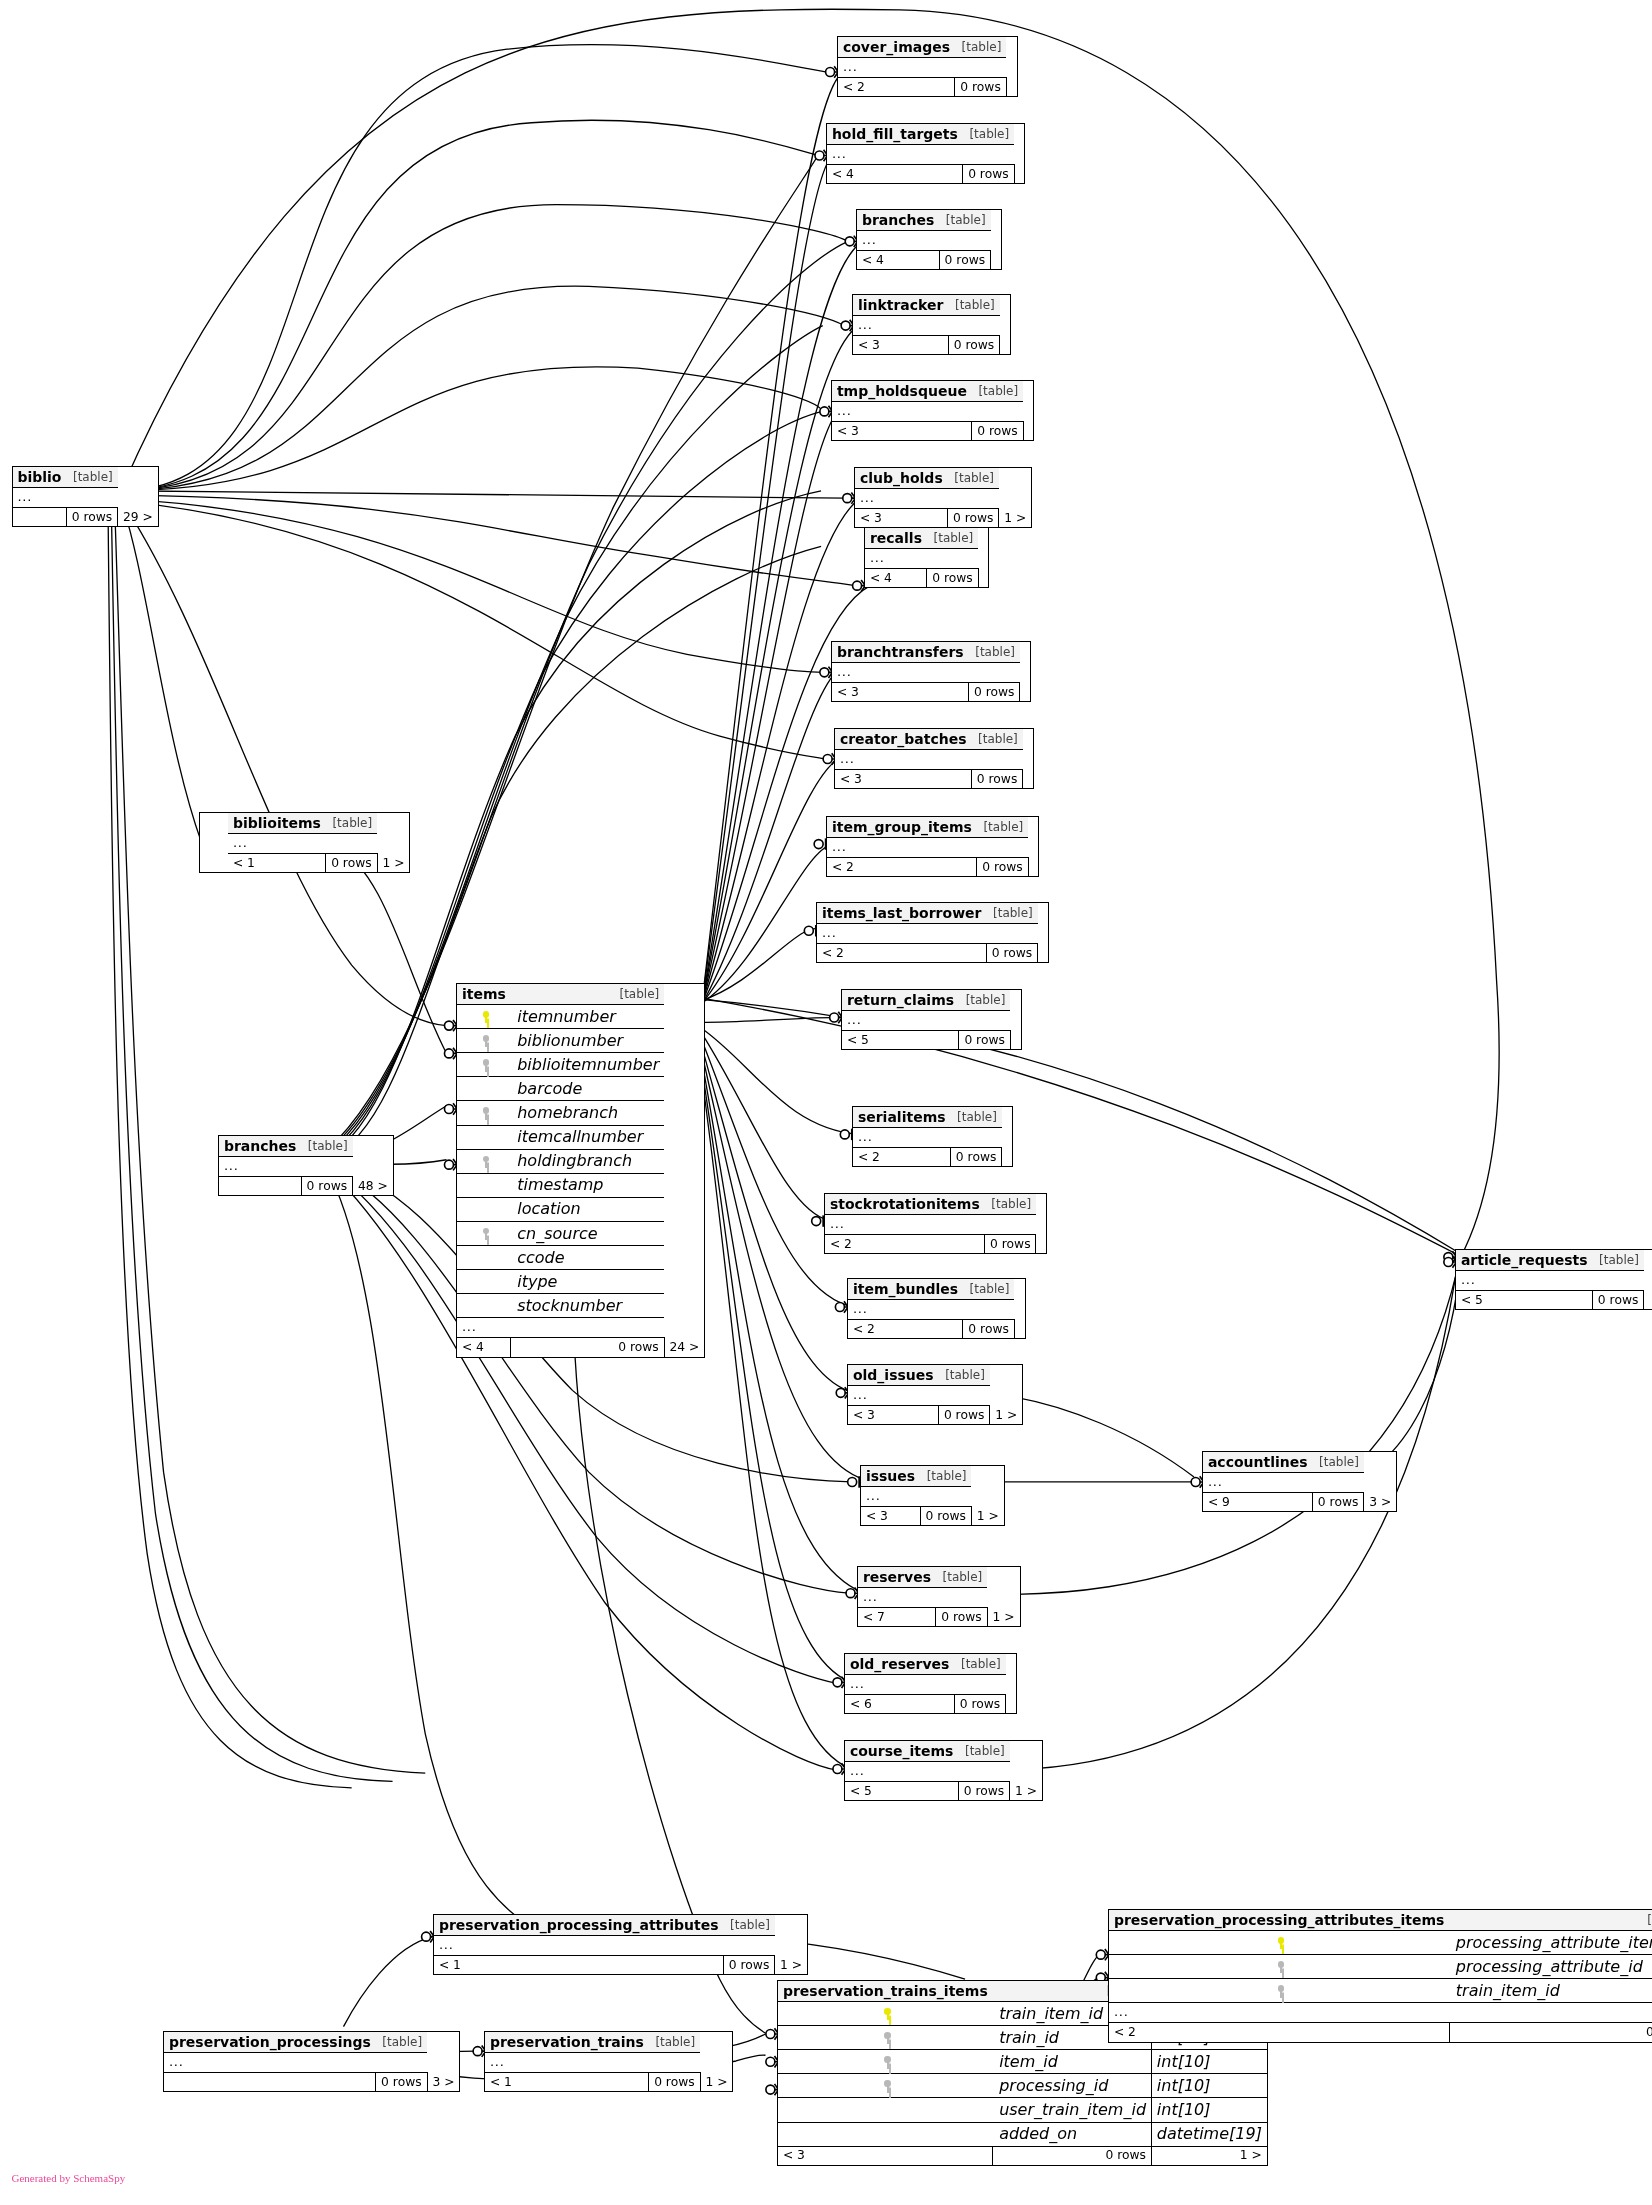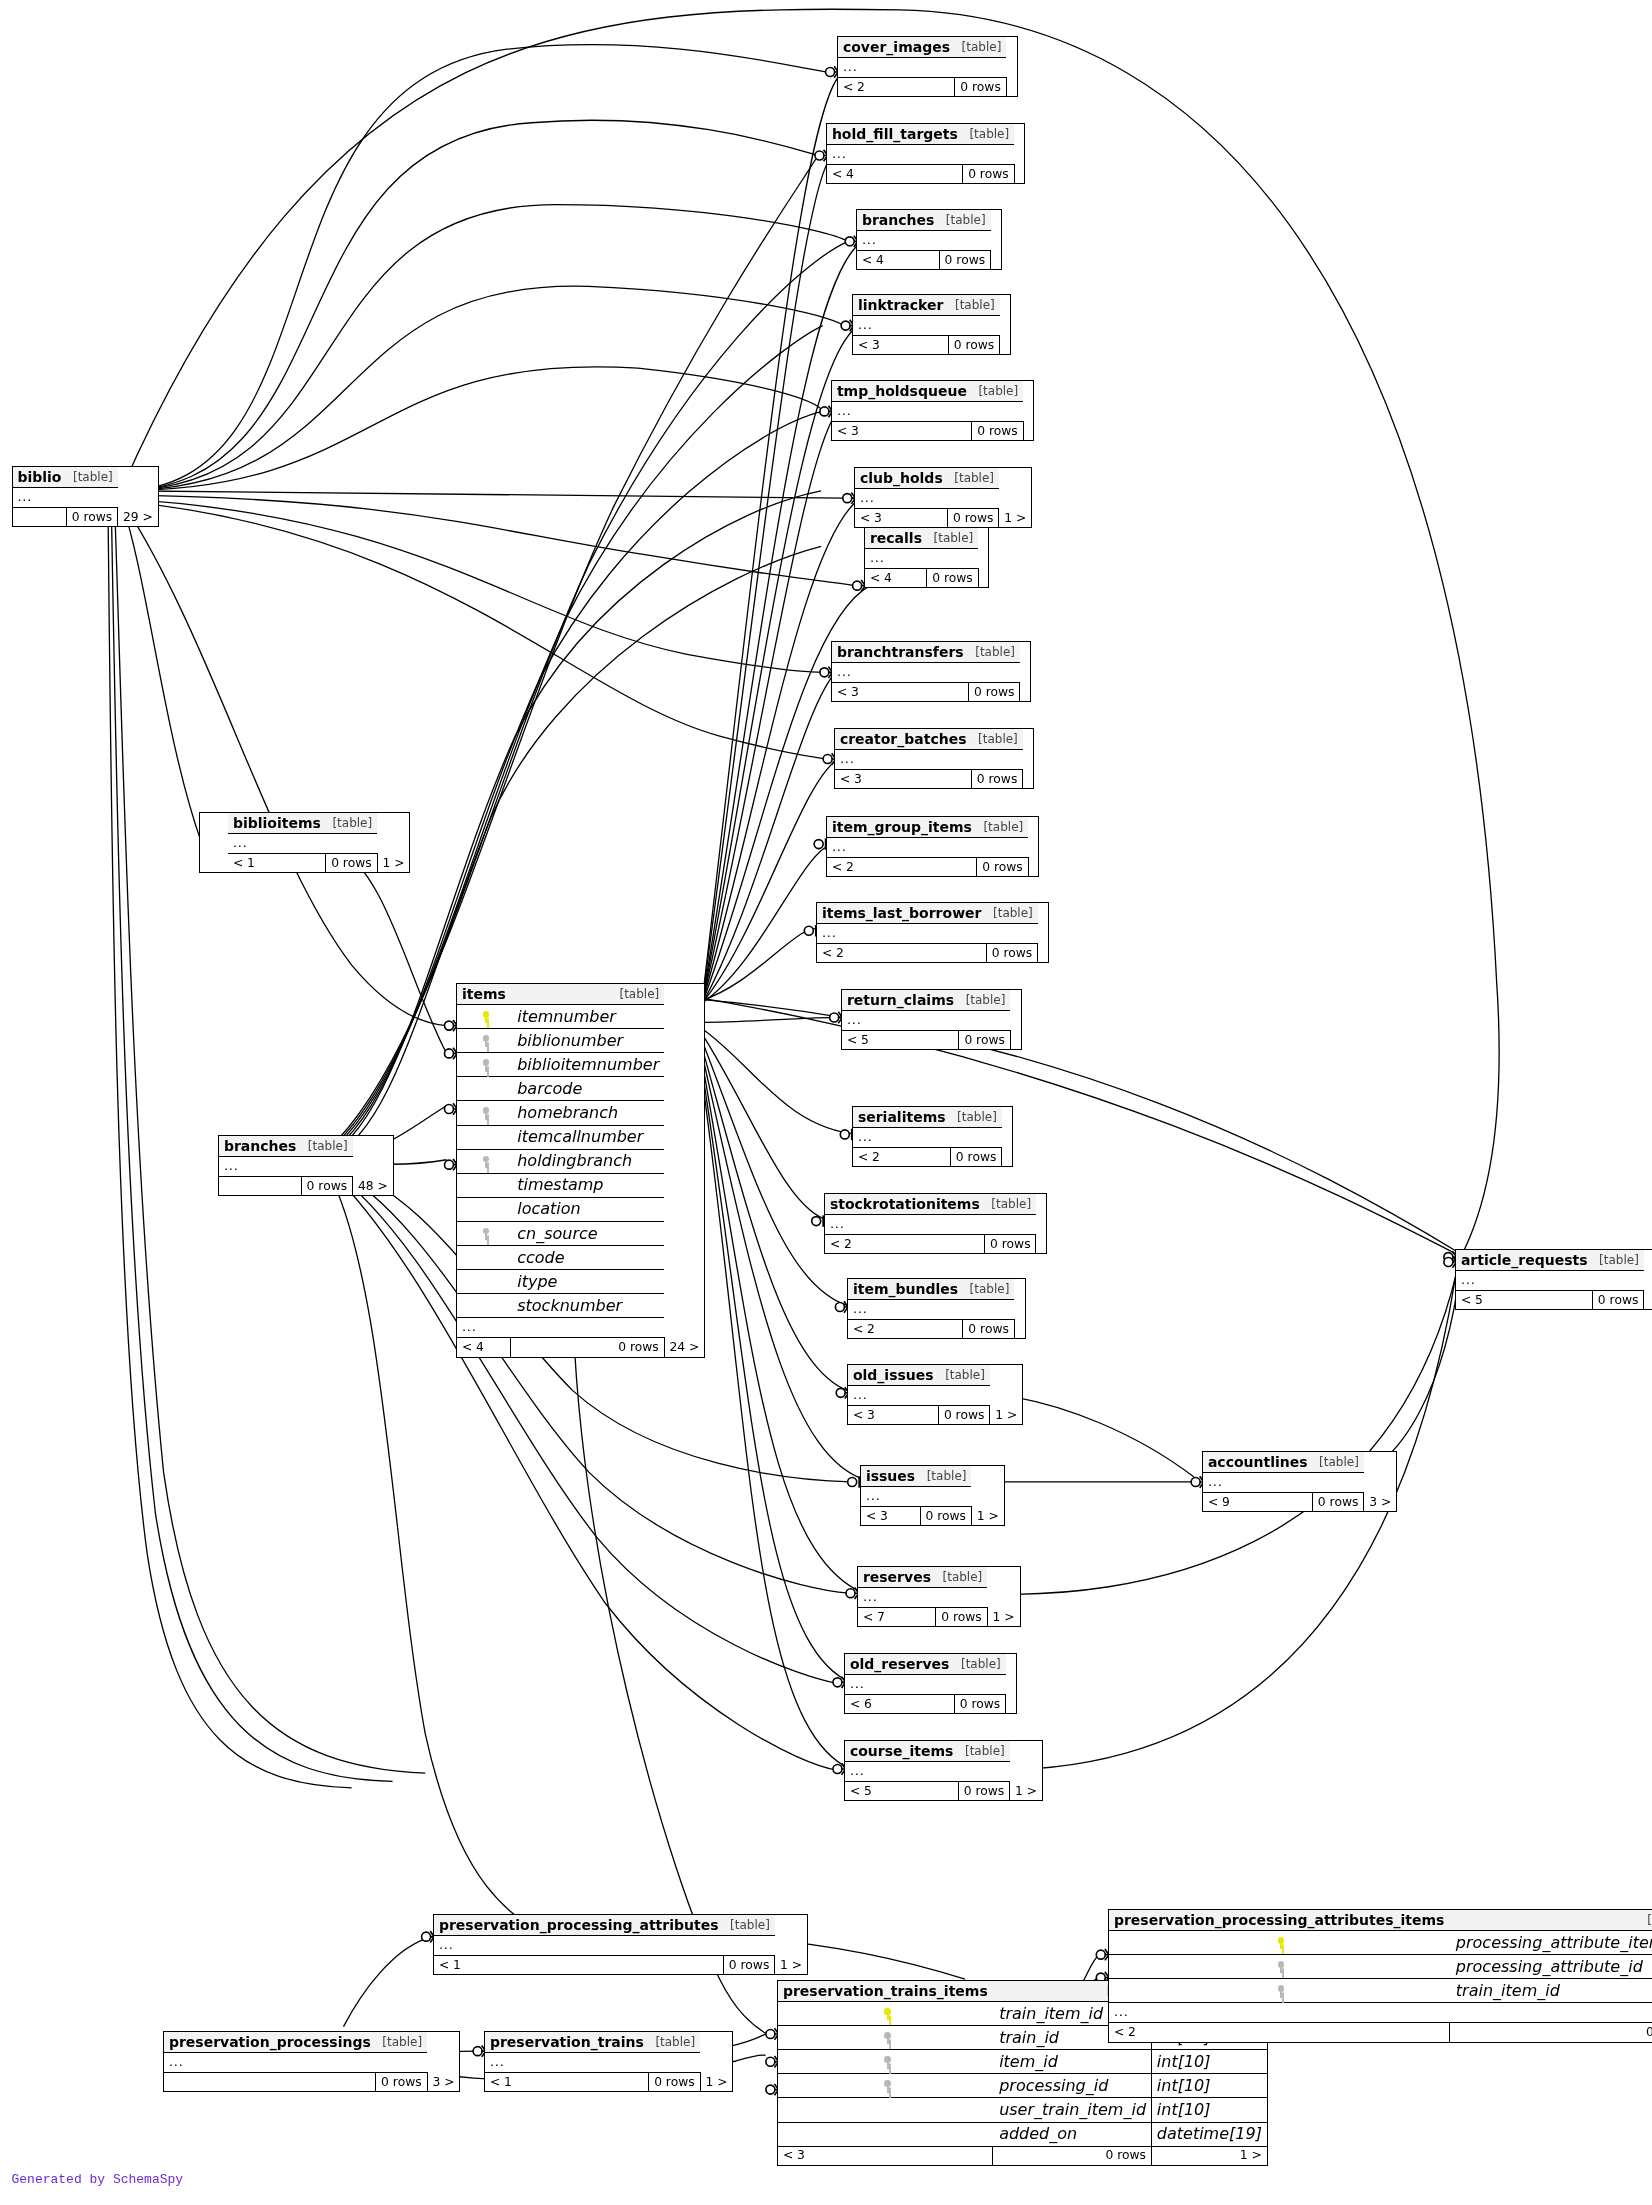--- a/index.html
+++ b/index.html
@@ -115,23 +115,23 @@
     width: 2px; height: 7.4px;
     background: currentColor;
     box-shadow: 2px 2.5px 0 0 currentColor, 2px 4.9px 0 0 currentColor;
   }
   .key-pk { color: #e8e800; }
   .key-fk { color: #b8b8b8; }
   .footer-note {
     position: absolute;
     left: 11.5px;
     top: 2172px;
-    font-size: 13px;
-    color: #6d28d9;
-    font-family: Liberation Mono, monospace;
+    font-size: 11px;
+    color: #ec4899;
+    font-family: Liberation Serif, serif;
   }
 </style>
 </head>
 <body>
 
 <div id="canvas">
 
   <svg id="edges" viewBox="0 0 2020 2696" xmlns="http://www.w3.org/2000/svg">
     <defs>
       <g id="crow">

